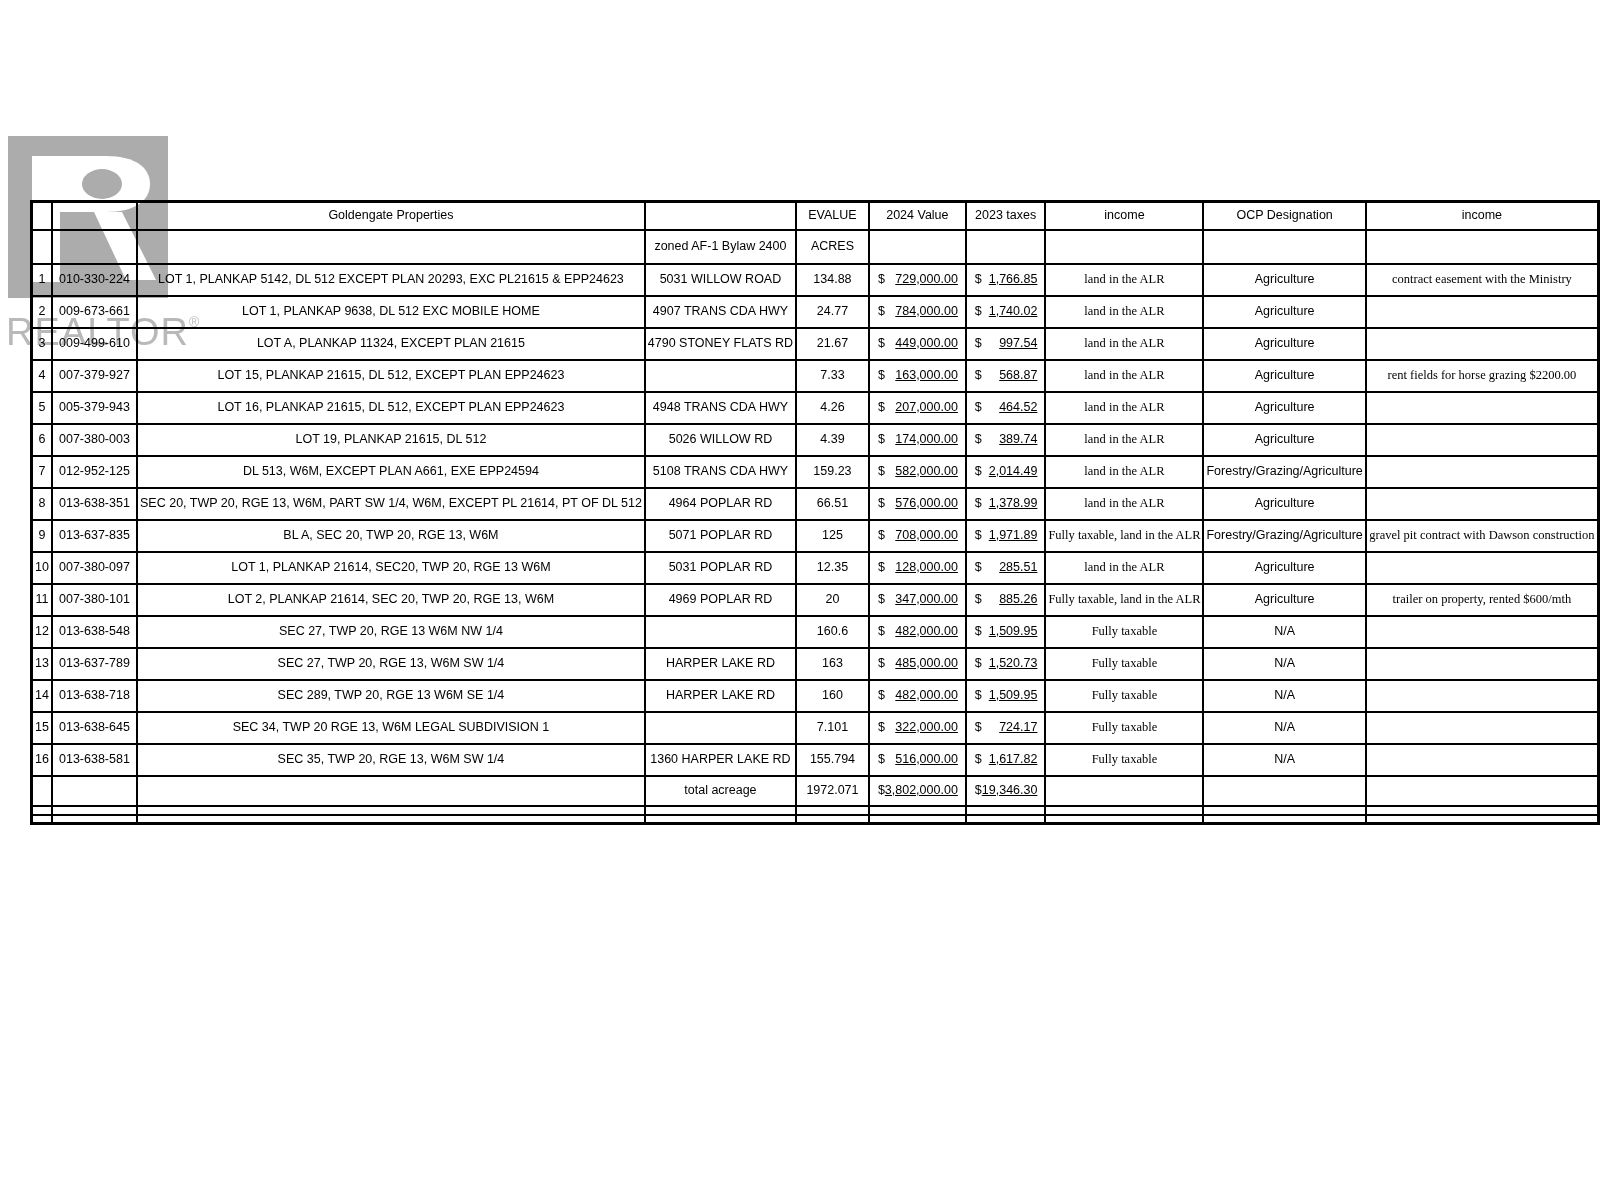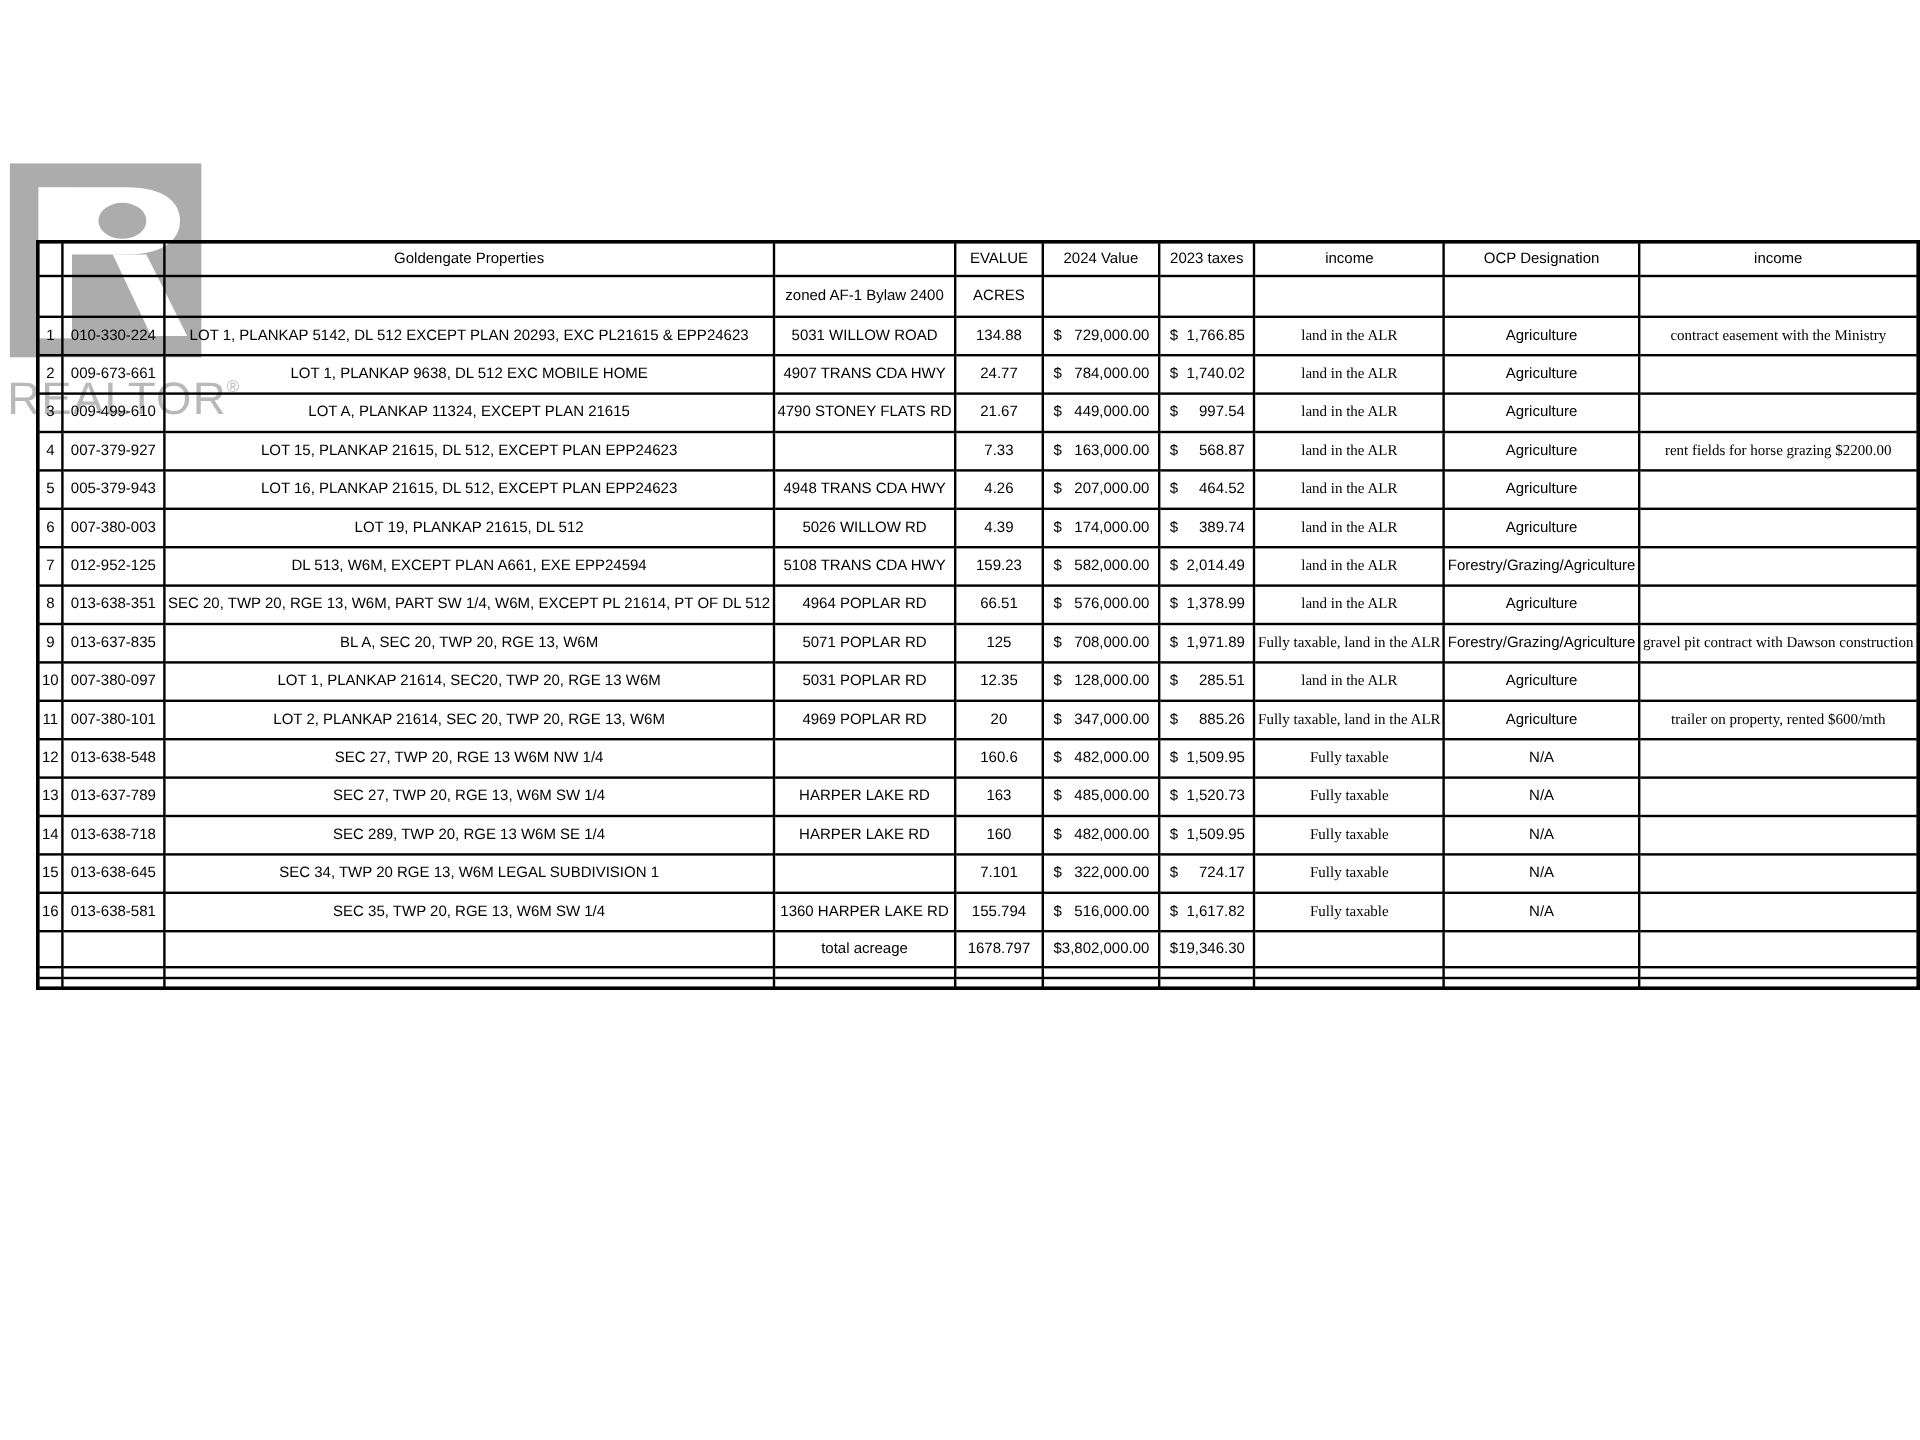--- a/index.html
+++ b/index.html
@@ -32,21 +32,21 @@
     font-size:12.5px; line-height:1.1;
     white-space:nowrap; overflow:hidden;
     background:transparent;
   }
   tr.h1 { height:28px; }
   tr.h2 { height:34px; }
   tr.data-row { height:32px; }
   tr.total-row { height:30px; }
   tr.thin { height:9px; }
   .money { display:flex; justify-content:space-between; align-items:center; padding:0 5px 0 6px; }
-  .money .amt { text-align:right; }
+  .money .amt { text-align:right;text-decoration:underline; }
   .c-income, .c-notes { padding:0 1px;font-family:Liberation Serif, serif; }
 </style>
 </head>
 <body>
 
 <div class="watermark">
   <svg class="wm-logo" width="160" height="162" viewBox="0 0 160 162" xmlns="http://www.w3.org/2000/svg">
     <rect x="0" y="0" width="160" height="162" fill="#acacac"></rect>
     <rect x="24" y="20" width="28" height="126" fill="#ffffff"></rect>
     <path d="M52,20 H98 C128,20 142,32 142,48 C142,64 128,76 98,76 H52 Z" fill="#ffffff"></path>
@@ -463,21 +463,21 @@
     <td class="c-ocp">N/A</td>
     <td class="c-income"></td>
   </tr>
 </tbody>
   <tbody>
     <tr class="total-row">
       <td></td>
       <td></td>
       <td></td>
       <td>total acreage</td>
-      <td>1678.797</td>
+      <td>1972.071</td>
       <td>
           <div class="money">
             <span>$</span>
             <span class="amt">3,802,000.00</span>
           </div>
         </td>
       <td>
           <div class="money">
             <span>$</span>
             <span class="amt">19,346.30</span>

